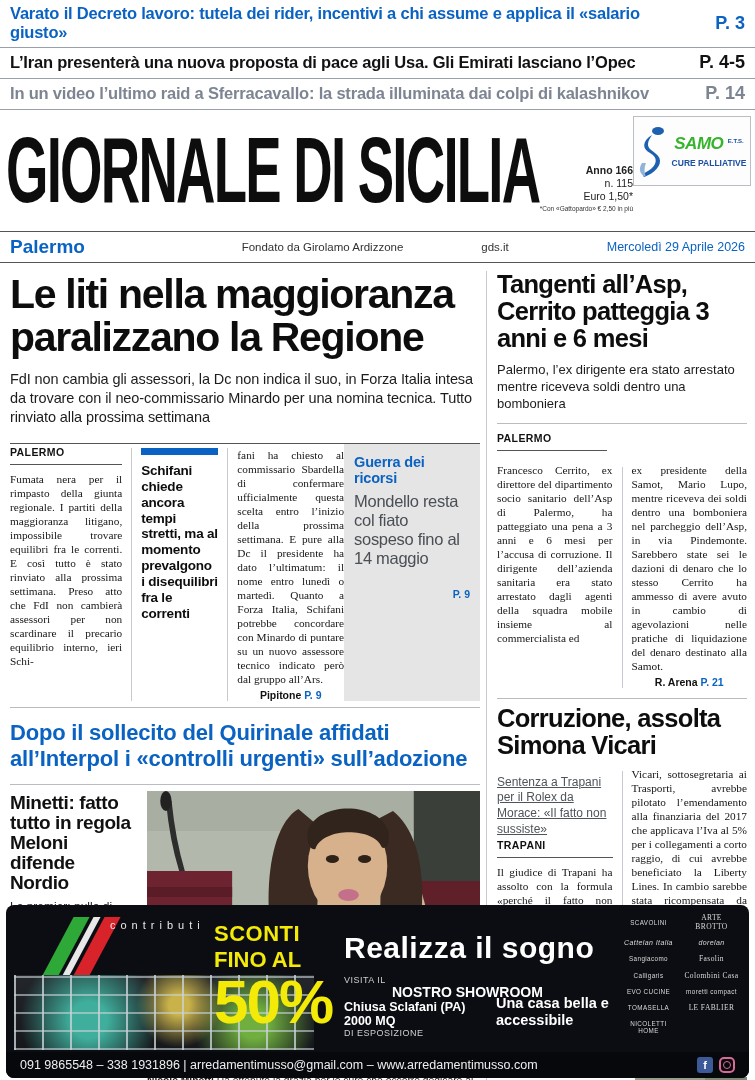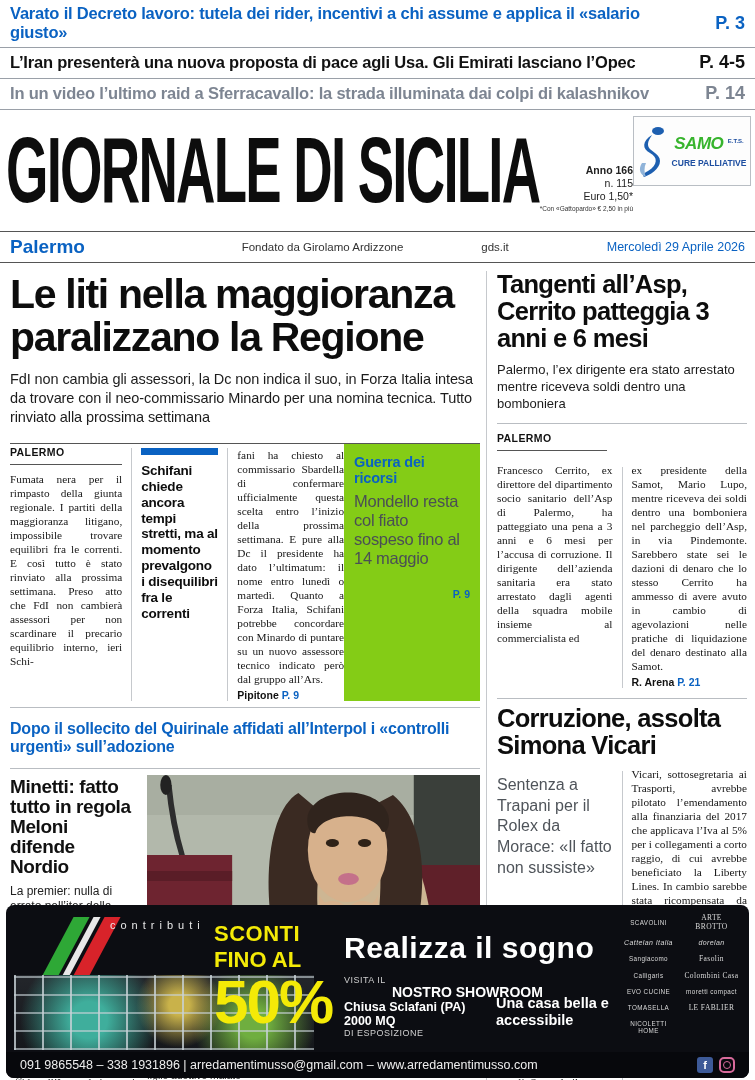--- a/index.html
+++ b/index.html
@@ -37,54 +37,54 @@
   #col-left{width:486px;padding:8px 6px 0 10px;box-sizing:border-box;}
   #vdiv{width:1px;background:#c6c9cd;margin-top:8px;}
   #col-right{flex:1;padding:6px 8px 0 10px;box-sizing:border-box;}
   .hr{height:1px;background:#b9bdc2;margin:6px 0;}
   h1{margin:2px 0 0;font-size:41px;line-height:1.04;letter-spacing:-1.3px;color:#0d0d0d;}
   .standfirst{font-size:14.5px;line-height:1.3;color:#1c1c1c;margin-top:12px;letter-spacing:-.1px;}
   .kicker{font-weight:bold;font-size:10.5px;letter-spacing:.4px;color:#111;
           border-bottom:1px solid #555;padding:2px 0 6px;margin-bottom:7px;}
   .serif{font-family:"Liberation Serif","DejaVu Serif",serif;font-size:11.3px;line-height:1.24;
          text-align:justify;color:#161616;}
-  .byline{text-align:left;font-size:10.5px;margin-top:3px;}
+  .byline{text-align:center;font-size:10.5px;margin-top:3px;}
   .byline .by{font-weight:bold;color:#111;}
   .byline .pg{color:#0a62c2;font-weight:bold;}
   
   #lead-cols{display:flex;margin-top:16px;border-top:1px solid #555;padding-top:0;}
   #lead-cols .tcol{padding-top:0;}
   .c1{width:122px;}
   .cdiv{width:1px;background:#c6c9cd;margin:4px 9px 0;}
   .cquote{width:84px;padding-top:4px;}
   .qbar{height:7px;background:#0a62c2;margin-bottom:8px;}
   .qtext{font-weight:bold;font-size:13.5px;line-height:1.18;letter-spacing:-.2px;color:#0d0d0d;}
   .c2{width:116px;}
-  .graybox{width:126px;background:#84cc16;margin-left:0;padding:10px 10px 0;align-self:stretch;}
+  .graybox{width:126px;background:#e5e5e5;margin-left:0;padding:10px 10px 0;align-self:stretch;}
   .graybox .gb-title{color:#0a62c2;font-weight:bold;font-size:14.5px;letter-spacing:-.2px;}
   .graybox .gb-text{font-size:16.5px;line-height:1.16;color:#4a4f55;margin-top:6px;letter-spacing:-.3px;}
   .graybox .gb-page{text-align:right;color:#0a62c2;font-weight:bold;font-size:10.5px;margin-top:20px;}
   
-  .bluestrip{color:#0a62c2;font-weight:bold;font-size:16px;letter-spacing:-.2px;padding:6px 0;}
+  .bluestrip{color:#0a62c2;font-weight:bold;font-size:22px;letter-spacing:-.2px;padding:6px 0;}
   
   #minetti{display:flex;margin-top:4px;}
   #minetti .mcol{width:125px;}
   #minetti h3{margin:2px 0 8px;font-size:19px;line-height:1.05;letter-spacing:-.4px;}
   #minetti .msub{font-size:12px;line-height:1.25;color:#222;margin-bottom:10px;}
   #minetti .serif{font-size:10.8px;}
   #photo-wrap{flex:1;margin-left:12px;}
   #photo{width:100%;height:281px;display:block;background:#aab0a6;}
   .caption{font-size:10.3px;color:#1a1a1a;padding:3px 0 6px;border-bottom:1px solid #c6c9cd;}
   .caption b{font-weight:bold;}
   
   h2{margin:2px 0 0;font-size:25.5px;line-height:1.06;letter-spacing:-.7px;color:#0d0d0d;}
   .standfirst2{font-size:13px;line-height:1.3;color:#1c1c1c;margin-top:10px;}
   .twocols{display:flex;margin-top:12px;}
   .twocols .tc{flex:1;}
-  .vica-left .standfirst3{font-size:16px;line-height:1.3;color:#4f545a;margin:8px 0 28px;}
+  .vica-left .standfirst3{font-size:12px;line-height:1.3;color:#4f545a;margin:8px 0 0;text-decoration:underline;}
   .casti{display:flex;margin-top:6px;}
   .casti .ctext{flex:1;padding-right:10px;}
   .casti .cloc{color:#0a62c2;font-weight:bold;font-size:13.5px;}
   #casti-photo{width:112px;height:76px;display:block;background:#8b9284;}
   
   #ad{position:absolute;left:6px;right:6px;top:905px;bottom:2px;background:#0c0d12;border-radius:8px;
       overflow:hidden;color:#fff;}
   #ad-left{position:absolute;left:0;top:0;width:330px;height:100%;}
   #musso-logo{position:absolute;left:22px;top:12px;width:290px;height:70px;}
   .stripe{position:absolute;top:0;width:16px;height:66px;transform:skewX(-28deg);}

